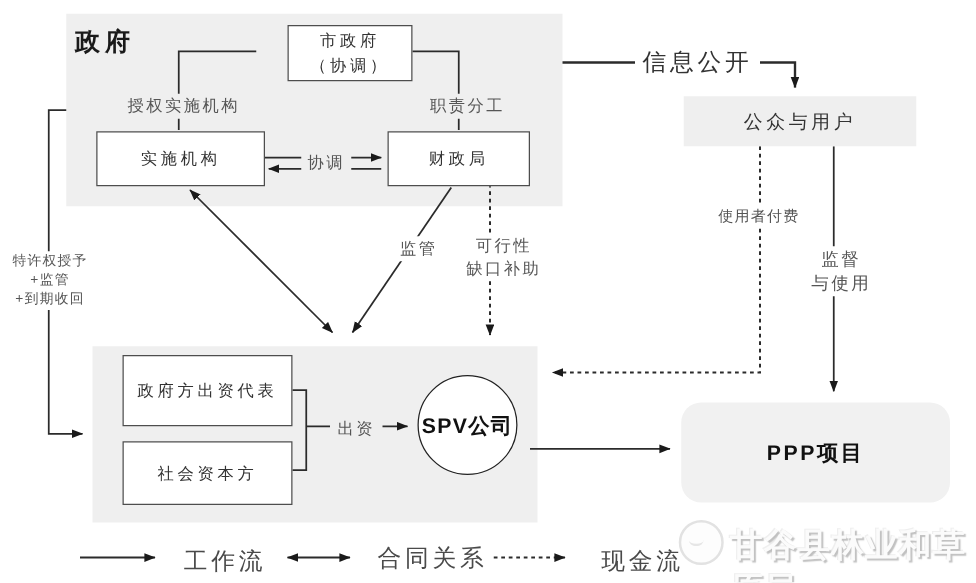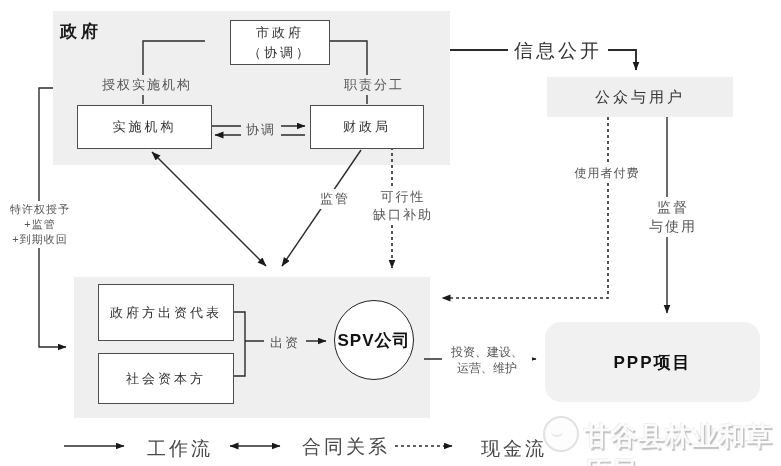--- a/index.html
+++ b/index.html
@@ -92,21 +92,21 @@
       <path d="M361,150 L282,266" marker-end="url(#arr)"></path>
 
       <path d="M392,147 V268" stroke-dasharray="3 3" stroke-width="1.6" marker-end="url(#arr)"></path>
 
       <path d="M64,446 H124" stroke-width="1.6" marker-end="url(#arr)"></path>
       <path d="M230,446 H280" stroke-width="1.6" marker-start="url(#arr)" marker-end="url(#arr)"></path>
       <path d="M395,446 H452" stroke-width="1.6" stroke-dasharray="3 3" marker-end="url(#arr)"></path>
     </g>
   </svg>
 
-  <div class="title" style="left:60px;top:20px;font-size:17px;letter-spacing:4px;">政府</div>
+  <div class="title" style="left:60px;top:20px;font-size:20px;letter-spacing:4px;">政府</div>
 
   <div class="wbox" style="left:205px;top:20px;width:98px;height:43px;margin-left:25px;">
     <div>市政府</div>
     <div>（协调）</div>
   </div>
 
   <div class="linelabel ongray" style="left:99px;top:75px;width:92px;">授权实施机构</div>
   <div class="linelabel ongray" style="left:340px;top:75px;width:64px;">职责分工</div>
 
   <div class="wbox" style="left:77px;top:105px;width:133px;height:42px;">
@@ -146,24 +146,20 @@
   </div>
   <div class="wbox" style="left:98px;top:353px;width:134px;height:49px;">
     <div>社会资本方</div>
   </div>
   <div class="linelabel ongray" style="left:264px;top:333px;width:38px;">出资</div>
 
   <div id="spv-circle">
     <div>SPV公司</div>
   </div>
 
-  <div class="linelabel" style="left:442px;top:343px;width:86px;font-size:12px;letter-spacing:0;">
-    <div>投资、建设、</div>
-    <div>运营、维护</div>
-  </div>
 
   <div id="ppp-box">
     <div>PPP项目</div>
   </div>
 
   <div class="legendtext" style="left:147px;top:436px;">工作流</div>
   <div class="legendtext" style="left:302px;top:434px;">合同关系</div>
   <div class="legendtext" style="left:481px;top:436px;">现金流</div>
 
   <div id="watermark-logo"></div>

